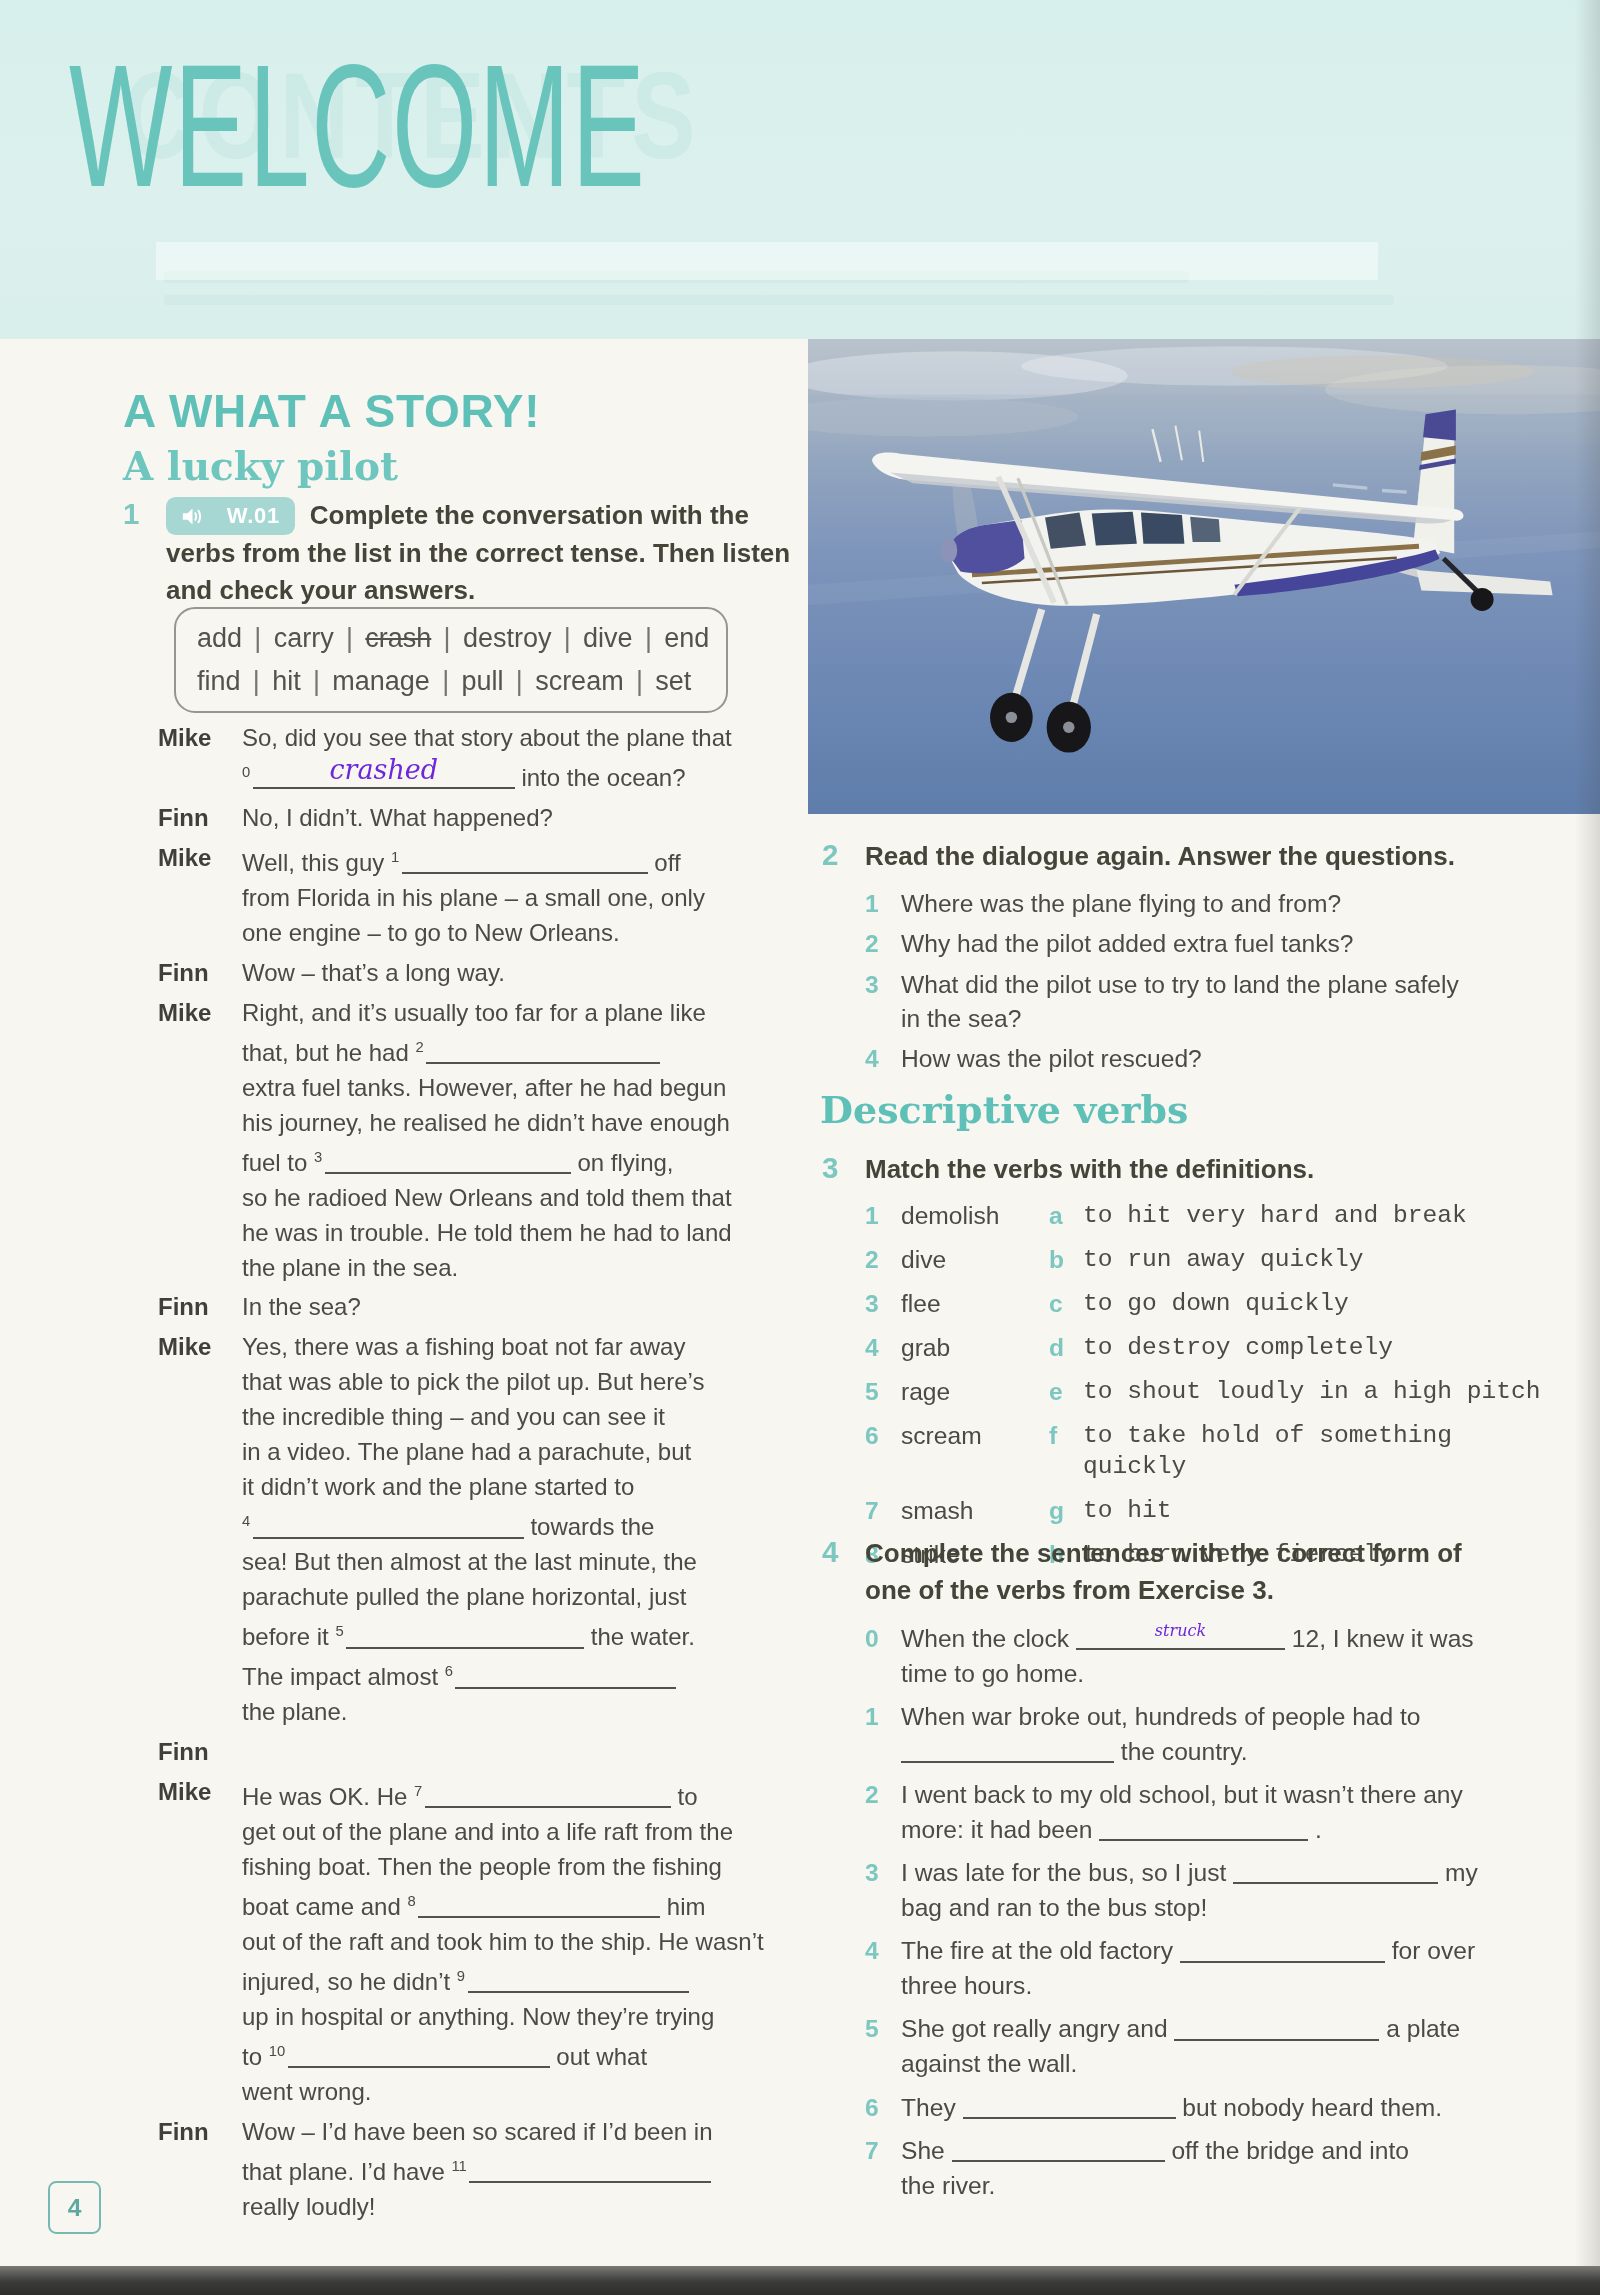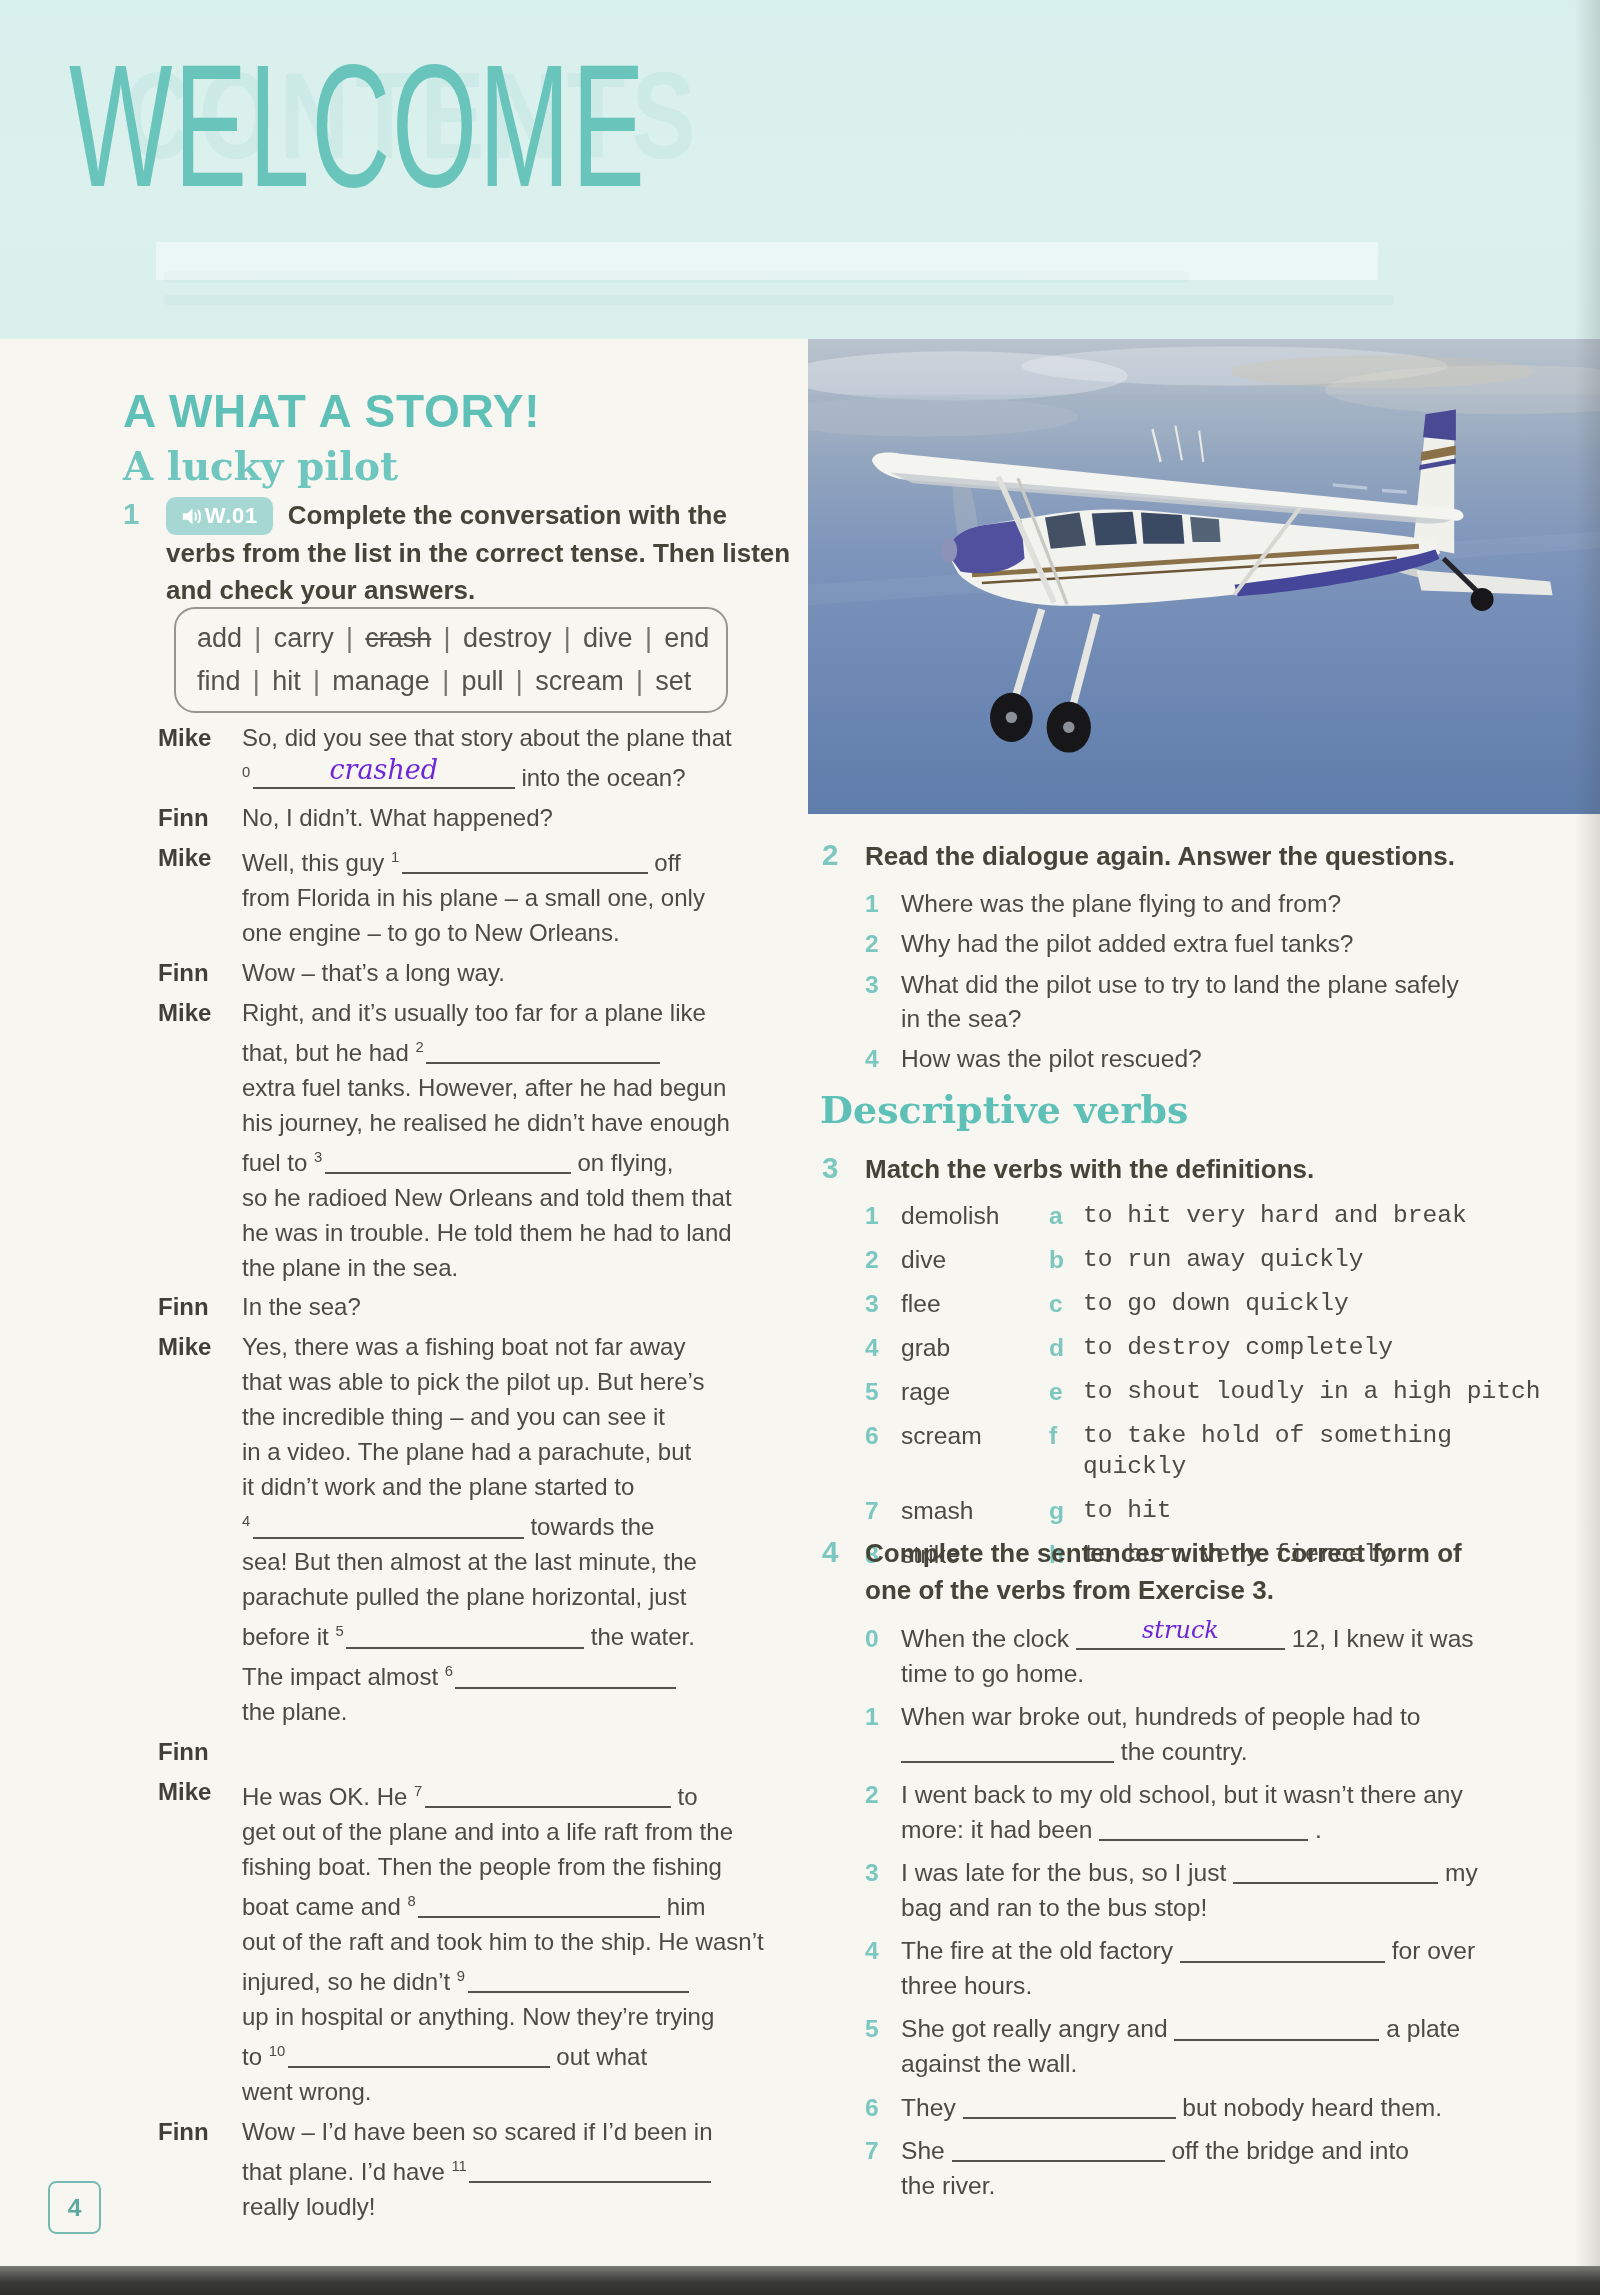--- a/index.html
+++ b/index.html
@@ -18,21 +18,21 @@
   .photo{position:absolute;left:808px;top:339px;width:793px;height:475px;overflow:hidden;}
   .photo svg{display:block;width:100%;height:100%;}
   .ex-num{color:#7cc7c0;font-size:29.5px;font-weight:bold;width:43px;flex:0 0 43px;}
   .bold-ins{font-weight:bold;color:#454439;font-size:26px;line-height:37px;}
   
   .section-title{position:absolute;left:123px;top:384px;font-size:46px;font-weight:bold;color:#5fc0b8;letter-spacing:0.8px;}
   .section-sub{position:absolute;left:123px;top:443px;font-size:39px;font-weight:bold;color:#6ec6bf;
                font-family:"DejaVu Serif",serif;}
   .ex1{position:absolute;left:123px;top:497px;width:680px;}
   .ex1-head{display:flex;align-items:flex-start;}
-  .audio-badge{display:inline-flex;align-items:center;gap:1px;background:#a6d7d2;border-radius:9.8px;
+  .audio-badge{display:inline-flex;align-items:center;gap:23px;background:#a6d7d2;border-radius:9.8px;
                height:38px;padding:0 14.8px;margin-right:14.8px;flex:0 0 auto;}
   .audio-badge .alabel{color:#fff;font-weight:bold;font-size:22px;letter-spacing:0.8px;}
   .ex1-rest{margin-left:43px;}
   .word-box{position:absolute;left:174px;top:607px;width:554px;border:2.5px solid #96958e;border-radius:21px;
             padding:8.2px 21px;box-sizing:border-box;font-size:27px;color:#53524b;}
   .wb-row{line-height:43px;white-space:nowrap;}
   .wb-sep{color:#75746d;margin:0 12.3px;font-weight:400;}
   .crossed{text-decoration:line-through;}
   .dialogue{position:absolute;left:158px;top:720px;width:648px;}
   .turn{display:flex;margin-bottom:4.9px;}
@@ -55,21 +55,21 @@
   .pair{display:flex;margin-left:43px;margin-bottom:13px;font-size:24.6px;line-height:31px;}
   .pn{color:#7cc7c0;font-weight:bold;flex:0 0 36px;}
   .pverb{flex:0 0 148px;color:#4b4a44;}
   .pletter{color:#7cc7c0;font-weight:bold;flex:0 0 34px;}
   .pdef{color:#4b4a44;font-family:Liberation Mono, monospace;}
   .ex4{position:absolute;left:822px;top:1535px;width:750px;}
   .sent{display:flex;margin-left:43px;margin-bottom:8.2px;}
   .sn{color:#7cc7c0;font-weight:bold;font-size:24.6px;flex:0 0 36px;line-height:35px;}
   .st{font-size:24.6px;line-height:35px;color:#4b4a44;width:656px;}
   .st .blank{height:23px;}
-  .st .answer{font-size:24px;font-style:italic;}
+  .st .answer{font-size:16px;font-style:italic;}
   
   .page-num{position:absolute;left:48px;top:2181px;width:49px;height:49px;border:2.5px solid #76b8b2;
             border-radius:8.2px;display:flex;align-items:center;justify-content:center;
             color:#5fa8a2;font-size:24.6px;font-weight:bold;background:transparent;}
   .bottom-band{position:absolute;left:0;bottom:0;width:1600px;height:29.5px;
                background:linear-gradient(180deg,#7a7a76 0%,#3a3a38 55%,#2e2e2c 100%);}
   .edge-right{position:absolute;right:0;top:0;width:24.6px;height:2295px;
               background:linear-gradient(to right,rgba(60,60,55,0),rgba(60,60,55,0.16));}
 </style>
 </head>

